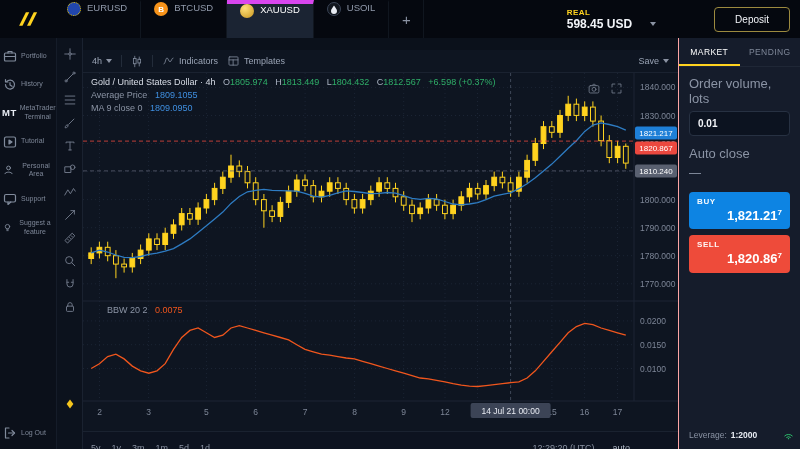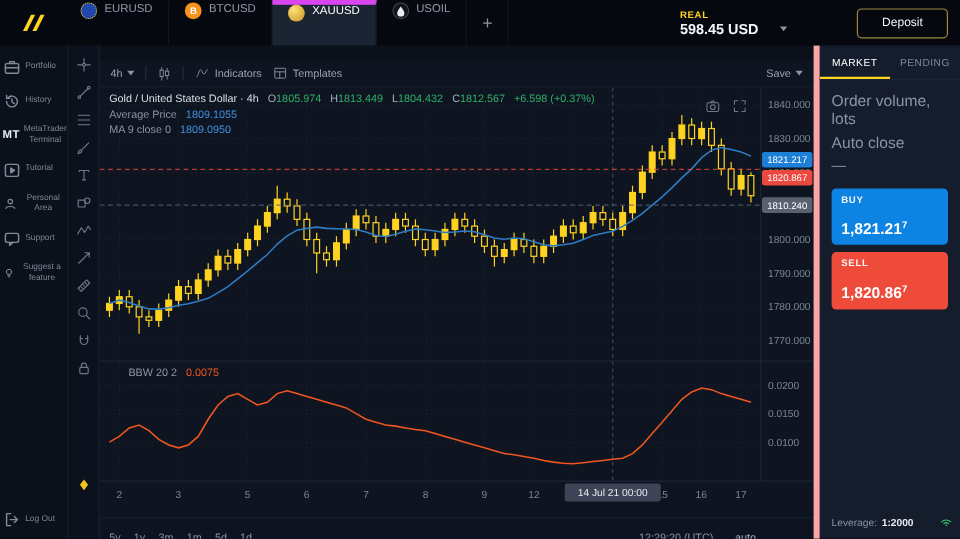--- a/index.html
+++ b/index.html
@@ -62,36 +62,36 @@
   .bbw-label .lval{color:#f0561d;margin-left:5px;}
   .corner-btns{position:absolute;top:7px;right:54px;display:flex;gap:6px;}
   .corner-btns .cbtn{width:16px;height:16px;display:flex;align-items:center;justify-content:center;cursor:pointer;}
   .corner-btns svg{stroke:#6f7888;fill:none;stroke-width:1.1;stroke-linecap:round;stroke-linejoin:round;}
   .bottombar{height:31px;flex:0 0 31px;border-top:1px solid #1a2230;display:flex;align-items:center;
     padding:0 48px 0 8px;font-size:9px;color:#8b93a3;background:#0d1320;}
   .range-btn{margin-right:11px;cursor:pointer;}
   .bb-clock{margin-left:auto;}
   .bb-auto{margin-left:18px;color:#aeb6c4;cursor:pointer;}
   
-  .order-panel{width:122px;flex:0 0 122px;background:#151c2b;border-left:5px solid #fca5a5;
+  .order-panel{width:122px;flex:0 0 122px;background:#151c2b;border-left:1px solid #fca5a5;
     display:flex;flex-direction:column;box-sizing:border-box;position:relative;}
   .op-tabs{height:28px;display:flex;border-bottom:1px solid #1f2736;}
   .ptab{flex:1;display:flex;align-items:center;justify-content:center;font-size:8.5px;letter-spacing:.4px;
     color:#7e8798;cursor:pointer;}
   .ptab.active{color:#fff;box-shadow:inset 0 -2px 0 #ffd31f;}
   .op-content{padding:9px 10px;display:flex;flex-direction:column;}
   .op-label{font-size:13px;color:#8b94a5;margin-bottom:5px;}
   .op-input{height:23px;background:#0c1320;border:1px solid #273142;border-radius:4px;color:#f2f4f8;
     font-size:10px;font-weight:bold;display:flex;align-items:center;padding-left:8px;margin-bottom:10px;cursor:text;}
   .op-dash{color:#8b94a5;font-size:12px;margin-bottom:12px;cursor:pointer;}
   .trade-btn{border-radius:4px;padding:5px 8px 6px;margin-bottom:6px;cursor:pointer;color:#fff;}
   .trade-btn.buy{background:#0d84e3;}
   .trade-btn.sell{background:#ee4b3a;}
   .tb-label{display:block;font-size:8px;font-weight:bold;letter-spacing:.6px;opacity:.95;}
-  .tb-price{display:block;font-size:13px;font-weight:bold;margin-top:12px;}
+  .tb-price{display:block;font-size:13px;font-weight:bold;margin-top:2px;text-align:right;}
   .tb-price sup{font-size:8px;}
   .op-bottom{margin-top:auto;padding:0 10px 9px;font-size:8.5px;color:#8b94a5;display:flex;align-items:center;}
   .lev-val{color:#e8ecf3;font-weight:bold;margin-left:4px;}
   .net-icon{position:absolute;right:5px;bottom:5px;}
   .net-icon svg{stroke:#2ecc71;fill:none;stroke-width:1.2;stroke-linecap:round;}
 </style>
 </head>
 <body>
 
 <div class="app">
@@ -558,20 +558,21 @@
       </div>
     </div>
 
     <div class="order-panel">
       <div class="op-tabs">
         <span class="ptab active">MARKET</span>
         <span class="ptab">PENDING</span>
       </div>
       <div class="op-content">
         <span class="op-label">Order volume, lots</span>
+        <div class="op-input">0.01</div>
         <span class="op-label">Auto close</span>
         <span class="op-dash">—</span>
         <div class="trade-btn buy">
           <span class="tb-label">BUY</span>
           <span class="tb-price"><span>1,821.21</span><sup>7</sup></span>
         </div>
         <div class="trade-btn sell">
           <span class="tb-label">SELL</span>
           <span class="tb-price"><span>1,820.86</span><sup>7</sup></span>
         </div>

